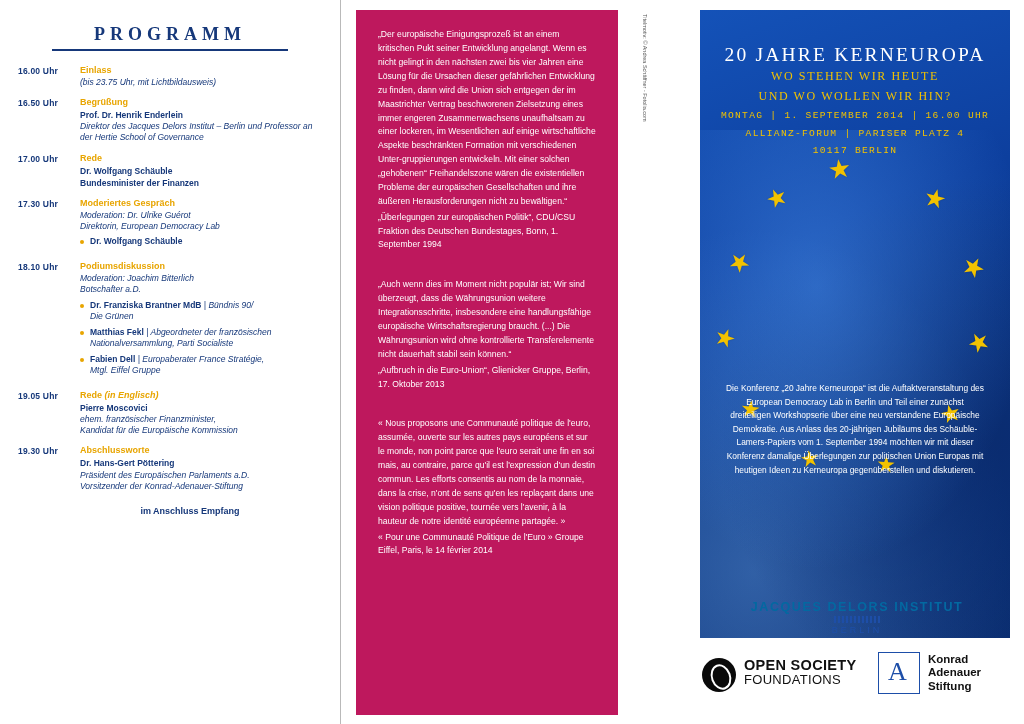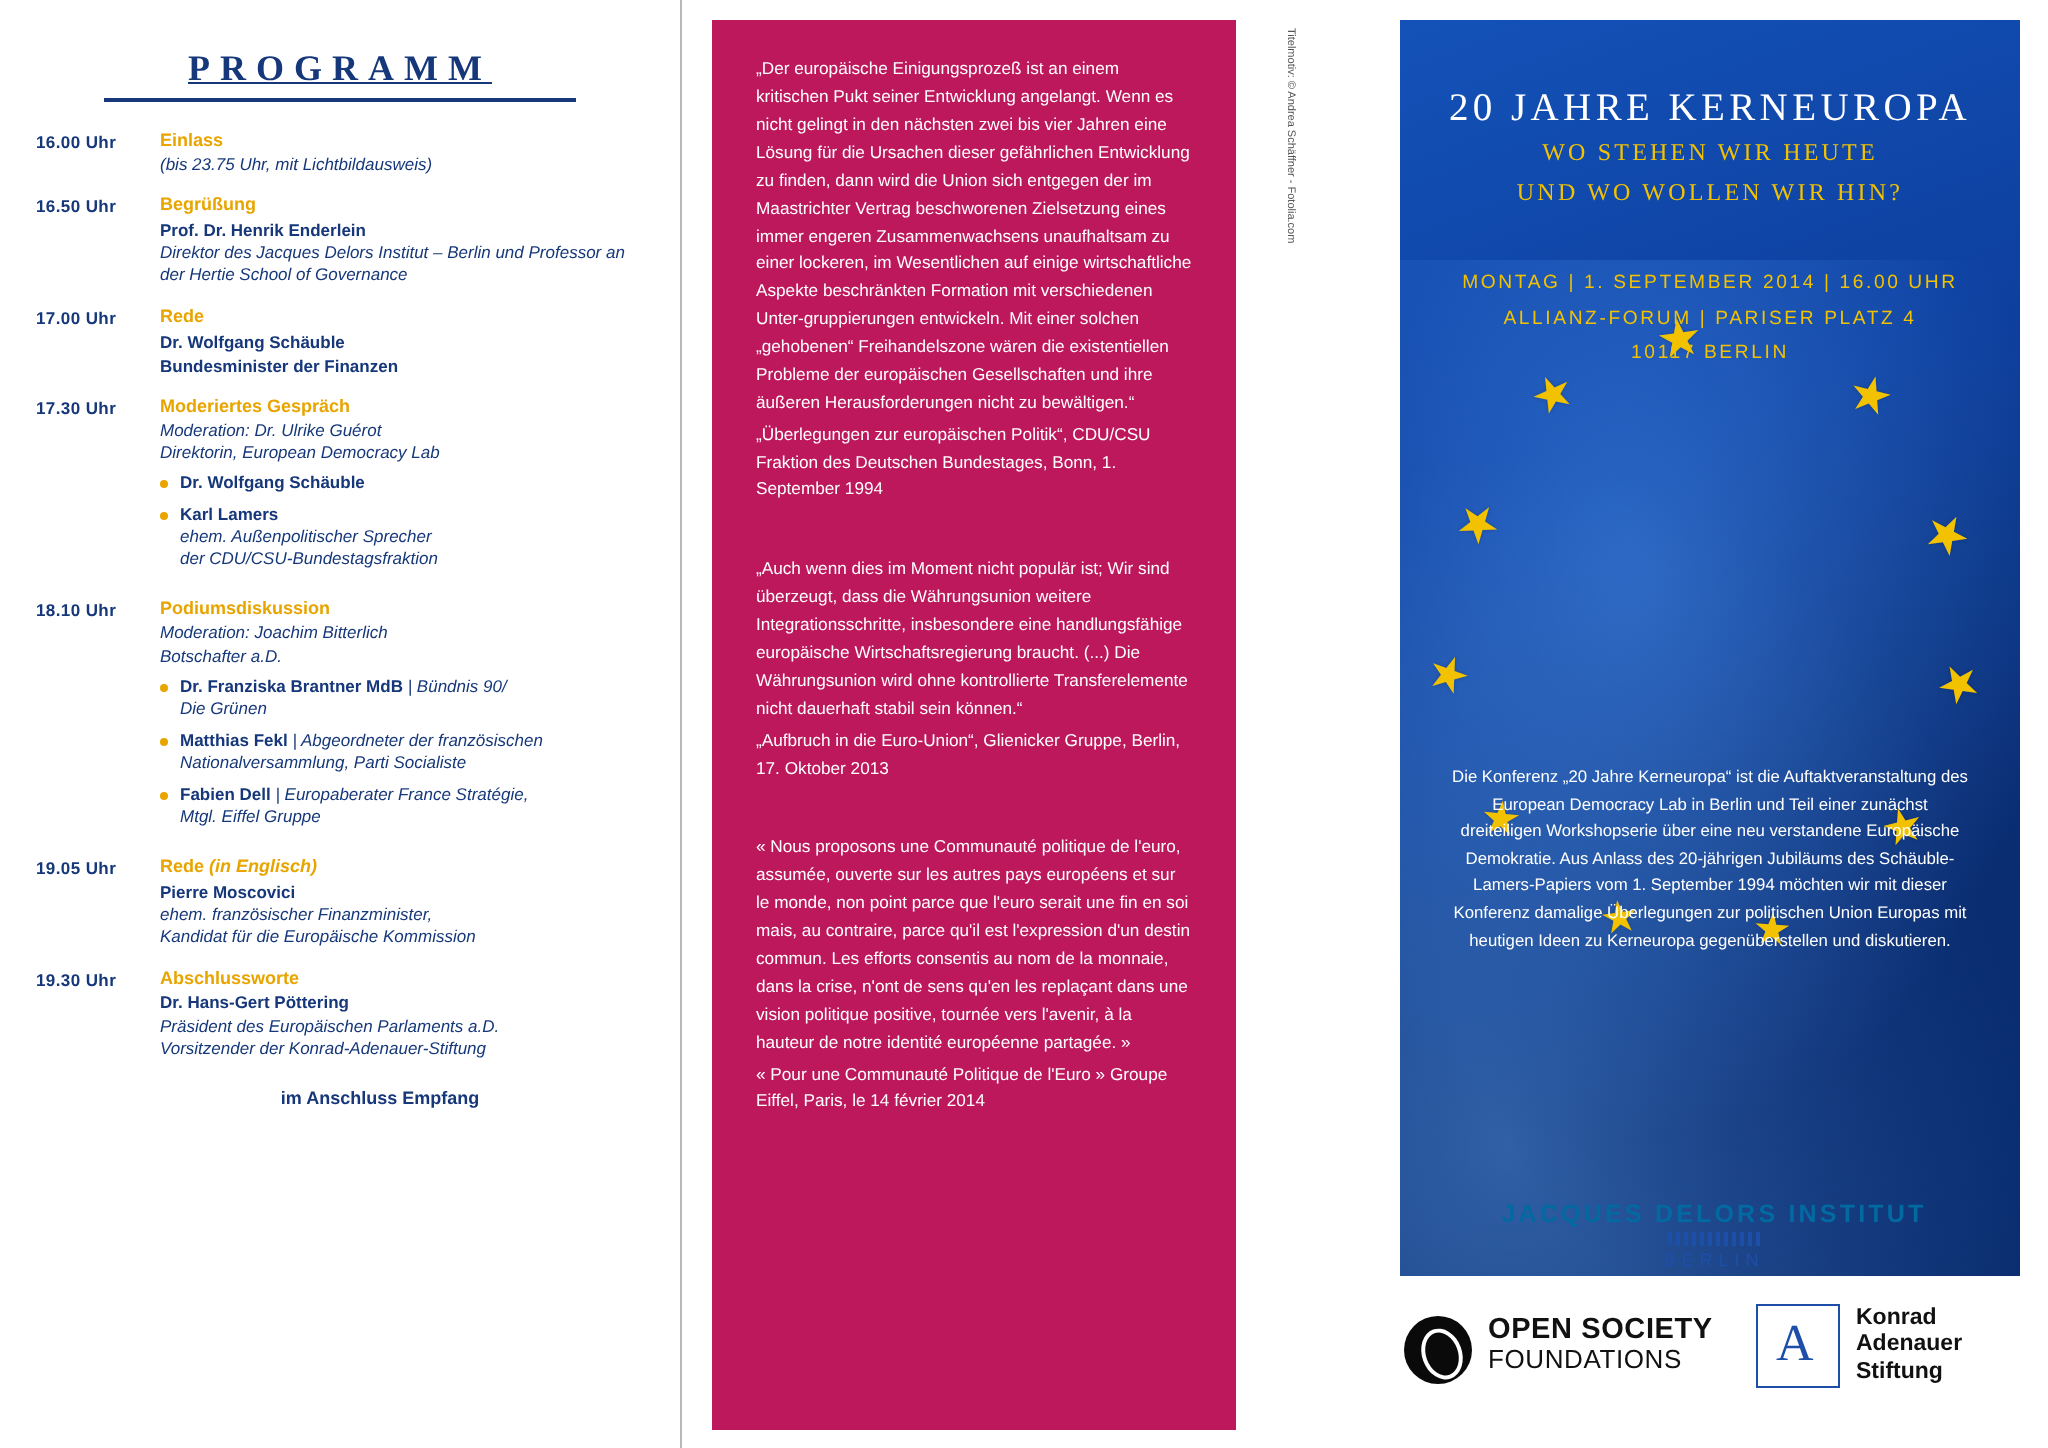--- a/index.html
+++ b/index.html
@@ -14,21 +14,21 @@
   .page{position:relative;width:1024px;height:724px;}
 
   
   .col-left{
     position:absolute;left:0;top:0;width:340px;height:724px;
     box-sizing:border-box;padding:18px 18px 10px 18px;
   }
   .prog-title{
     font-family:"Liberation Serif", serif;
     font-size:18px;letter-spacing:5px;color:#16387a;
-    font-weight:700;text-align:center;margin:6px 0 4px 0;text-decoration:underline;
+    font-weight:700;text-align:center;margin:6px 0 4px 0;
   }
   .prog-rule{height:2px;background:#16387a;margin:4px 34px 14px 34px;}
   .entry{display:flex;margin-bottom:9px;}
   .entry .time{
     width:62px;flex:0 0 62px;font-size:8.5px;font-weight:700;
     color:#16387a;padding-top:1px;letter-spacing:.2px;
   }
   .entry .body{flex:1;font-size:8.5px;line-height:1.32;}
   .e-head{font-weight:700;color:#e8a500;font-size:9px;}
   .e-head .italic{font-style:italic;}
@@ -92,22 +92,22 @@
   .poster-inner{position:relative;z-index:3;padding:34px 18px 0 18px;text-align:center;}
   .poster-title{
     font-family:"Liberation Serif", serif;
     font-size:19.5px;letter-spacing:2.2px;color:#ffffff;font-weight:400;
   }
   .poster-sub{
     font-family:"Liberation Serif", serif;
     font-size:12px;letter-spacing:1.6px;color:#f2c200;margin-top:0;line-height:1.7;
   }
   .poster-meta{
-    font-family:Liberation Sans, sans-serif;
-    font-size:9.6px;letter-spacing:1.3px;color:#f2c200;margin-top:26px;line-height:1.85;
+    font-family:Liberation Mono, monospace;
+    font-size:9.6px;letter-spacing:1.3px;color:#f2c200;line-height:1.85;
   }
   .poster-body{
     position:absolute;left:0;right:0;top:372px;z-index:3;
     padding:0 26px;text-align:center;
     font-size:8.4px;line-height:1.62;color:#ffffff;
   }
 
   
   .logos{position:absolute;left:700px;top:640px;width:310px;height:84px;}
   .jdi{
@@ -182,25 +182,20 @@
 
     <div class="entry">
       <div class="time">17.30 Uhr</div>
       <div class="body">
         <div class="e-head">Moderiertes Gespräch</div>
         <div class="e-note">Moderation: Dr. Ulrike Guérot</div>
         <div class="e-note">Direktorin, European Democracy Lab</div>
         <ul class="speakers">
           <li>
             <span class="sp-name">Dr. Wolfgang Schäuble</span>
-          </li>
-          <li>
-            <span class="sp-name">Karl Lamers</span>
-            <div class="sp-aff">ehem. Außenpolitischer Sprecher</div>
-            <div class="sp-aff2">der CDU/CSU-Bundestagsfraktion</div>
           </li>
         </ul>
       </div>
     </div>
 
     <div class="entry">
       <div class="time">18.10 Uhr</div>
       <div class="body">
         <div class="e-head">Podiumsdiskussion</div>
         <div class="e-note">Moderation: Joachim Bitterlich</div>

